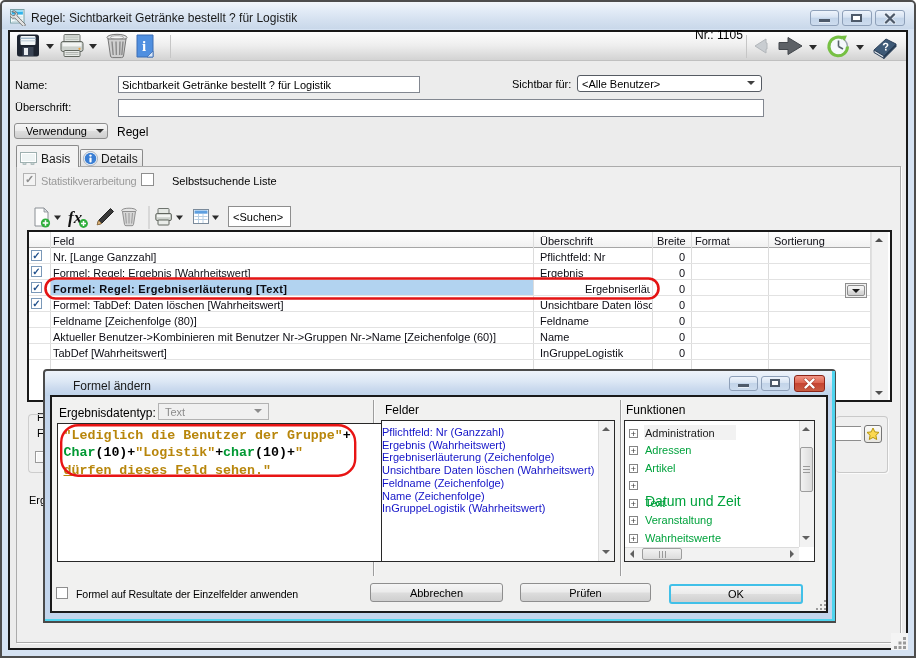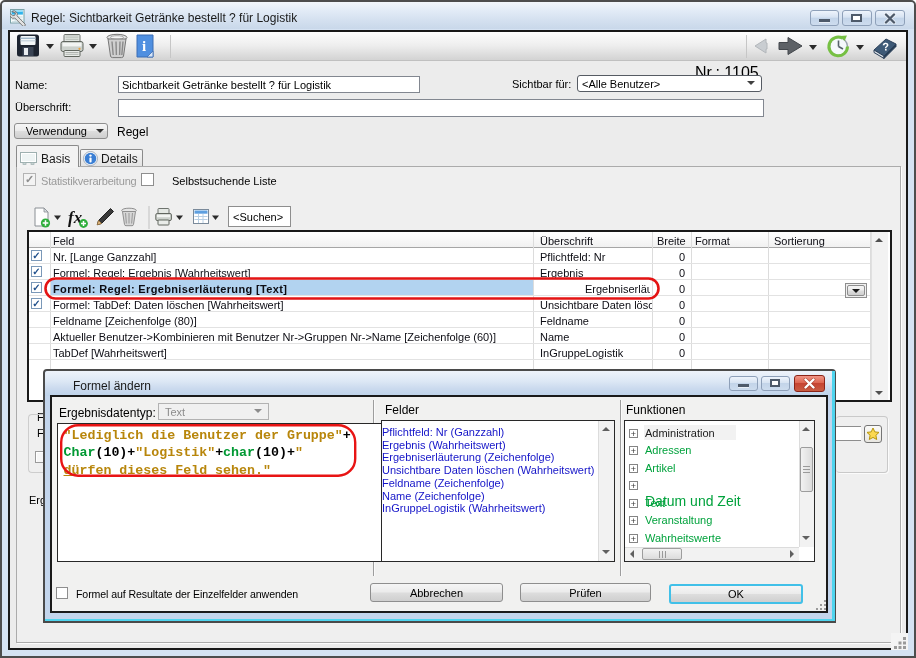--- a/index.html
+++ b/index.html
@@ -77,21 +77,21 @@
     <path d="M6 8.5 l1.2 13.5 M10 8.5 l0.4 13.5 M14 8.5 l-0.4 13.5 M17 8.5 l-1.2 13.5" stroke="#8a8a8a" stroke-width="1.4" fill="none"></path>
   </g>
 
   <g transform="translate(120,1)">
     <path d="M1 1 h16 v22 l-5-0 -0 0 h-11 z" fill="#4f8fe0" stroke="#3a6cb4"></path>
     <path d="M17 17 l0 6 -6 0 z" fill="#d7e5f7" stroke="#3a6cb4" stroke-width="0.8"></path>
     <text x="8" y="17" font-family="Liberation Serif" font-size="15" font-weight="bold" fill="#fff" text-anchor="middle">i</text>
   </g>
 </svg>
 <div class="ab" style="left:170px;top:35px;width:1px;height:23px;background:#c6c6c6;"></div>
-<div class="ab" style="left:695px;top:28px;font-size:16px;color:#000;margin-top:36px;">Nr.: 1105</div>
+<div class="ab" style="left:695px;top:28px;font-size:12px;color:#000;">Nr.: 1105</div>
 <div class="ab" style="left:746px;top:35px;width:1px;height:23px;background:#c6c6c6;"></div>
 <svg class="ab" style="left:752px;top:34px;" width="150" height="26" viewBox="0 0 150 26">
 
   <path d="M14 9 v-4 l-11 7 11 7 v-4 h1 v-6 z" fill="#c9cdd1" stroke="#b2b6ba"></path>
 
   <path d="M36 8.5 v-5 l14 8.5 -14 8.5 v-5 h-9 v-7 z" fill="#5d6166" stroke="#43474c"></path>
   <path d="M57 11 l8 0 -4 5 z" fill="#2a2a2a"></path>
 
   <g transform="translate(76,2)">
     <circle cx="10.5" cy="10.5" r="9" fill="#f4f8fb" stroke="#9aa4ae" stroke-width="1.4"></circle>

